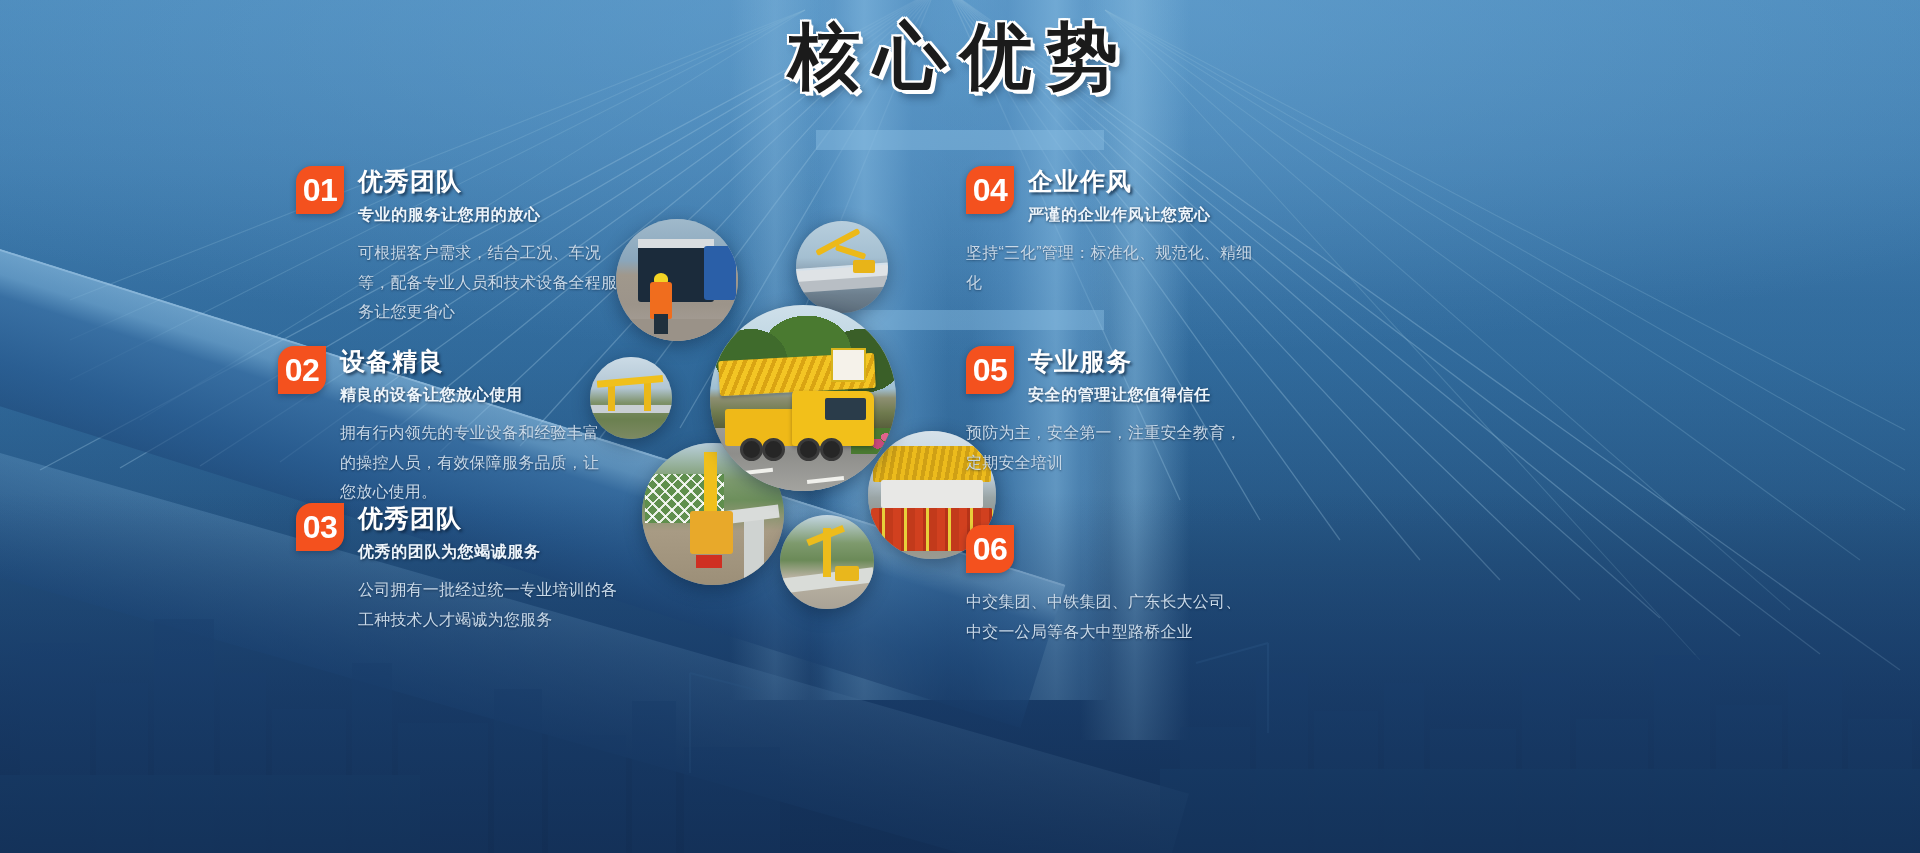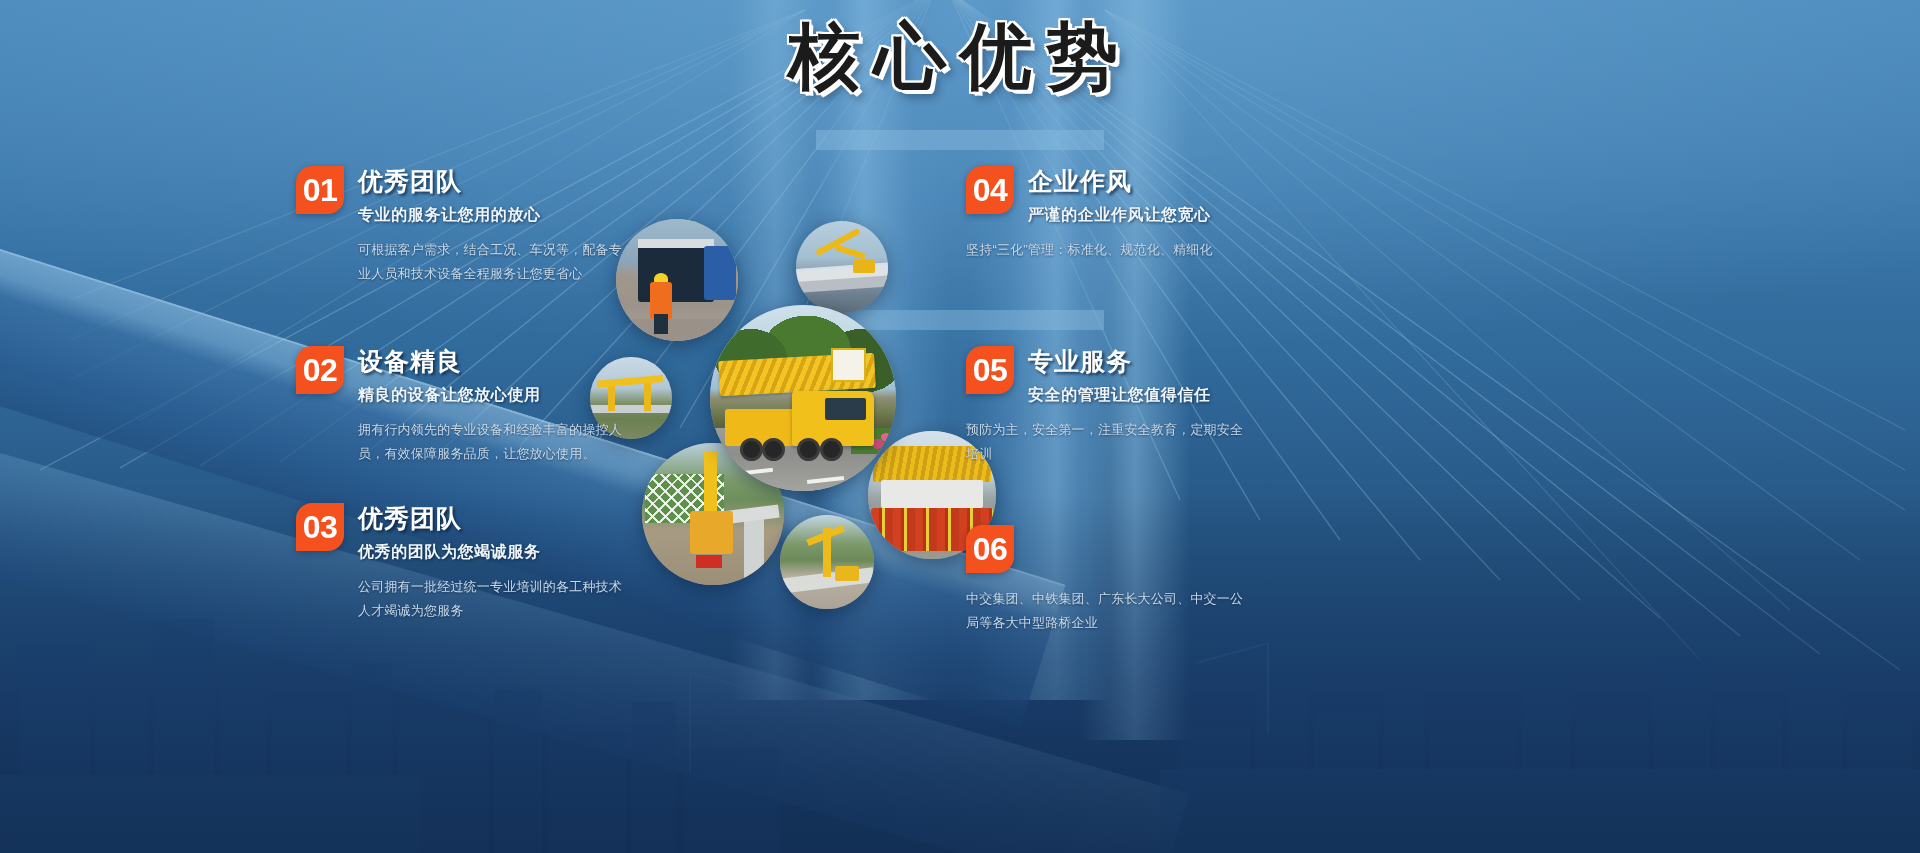--- a/index.html
+++ b/index.html
@@ -119,30 +119,30 @@
   .texts{padding-top:1px;}
   .f-title{
     margin:0;color:#ffffff;font-size:25px;font-weight:bold;letter-spacing:1px;line-height:1.12;
     text-shadow:2px 2px 3px rgba(8,28,52,.75);
   }
   .f-sub{
     margin:10px 0 0;color:#eef5fb;font-size:16px;font-weight:bold;letter-spacing:.6px;line-height:1.2;
     text-shadow:1px 1px 3px rgba(8,28,52,.70);
   }
   .f-desc{
-    margin:14px 0 0 0;color:#c9d9e8;font-size:13px;line-height:1.85;letter-spacing:.2px;
+    margin:14px 0 0 0;color:#c9d9e8;font-size:16px;line-height:1.85;letter-spacing:.2px;
     text-shadow:0 1px 2px rgba(8,28,52,.55);
     max-width:288px;
   }
   .feat.left .f-desc{margin-left:62px;}
   .feat.right .f-desc{}
 
   
   #feat-01{left:296px;top:166px;}
-  #feat-02{left:296px;top:346px;}
+  #feat-02{left:278px;top:346px;}
   #feat-03{left:296px;top:503px;}
   
   #feat-04{left:966px;top:166px;}
   #feat-05{left:966px;top:346px;}
   #feat-06{left:966px;top:525px;}
 
   
   .cluster{position:absolute;left:600px;top:215px;width:400px;height:380px;z-index:7;}
   .ph{
     position:absolute;border-radius:50%;overflow:hidden;

